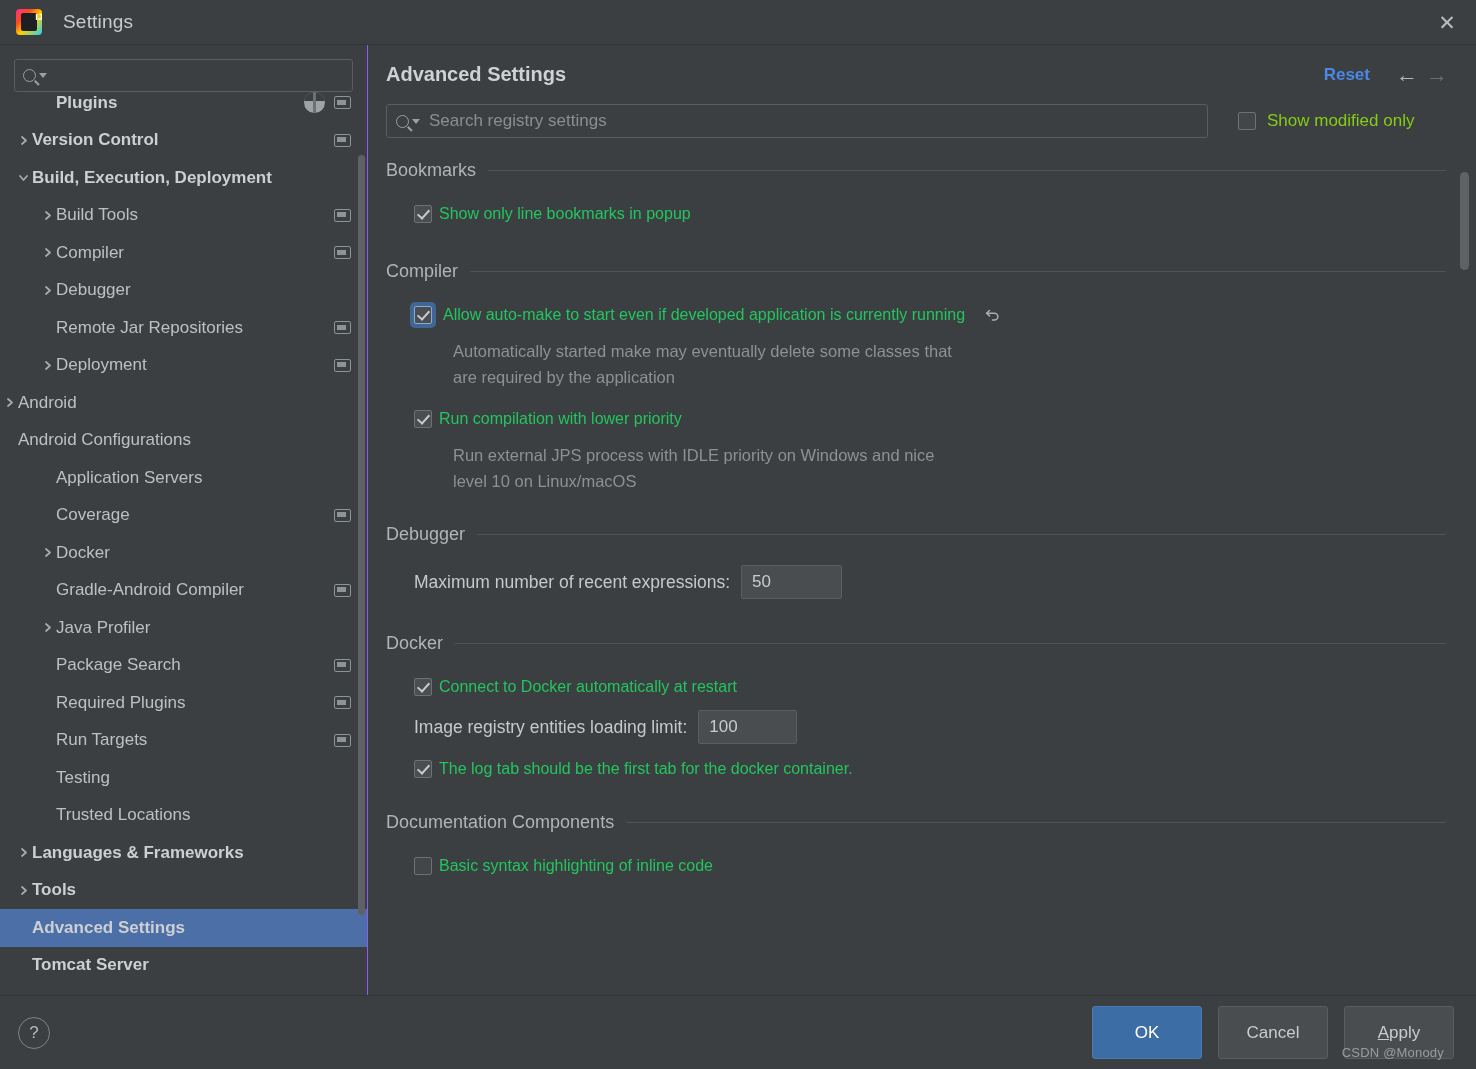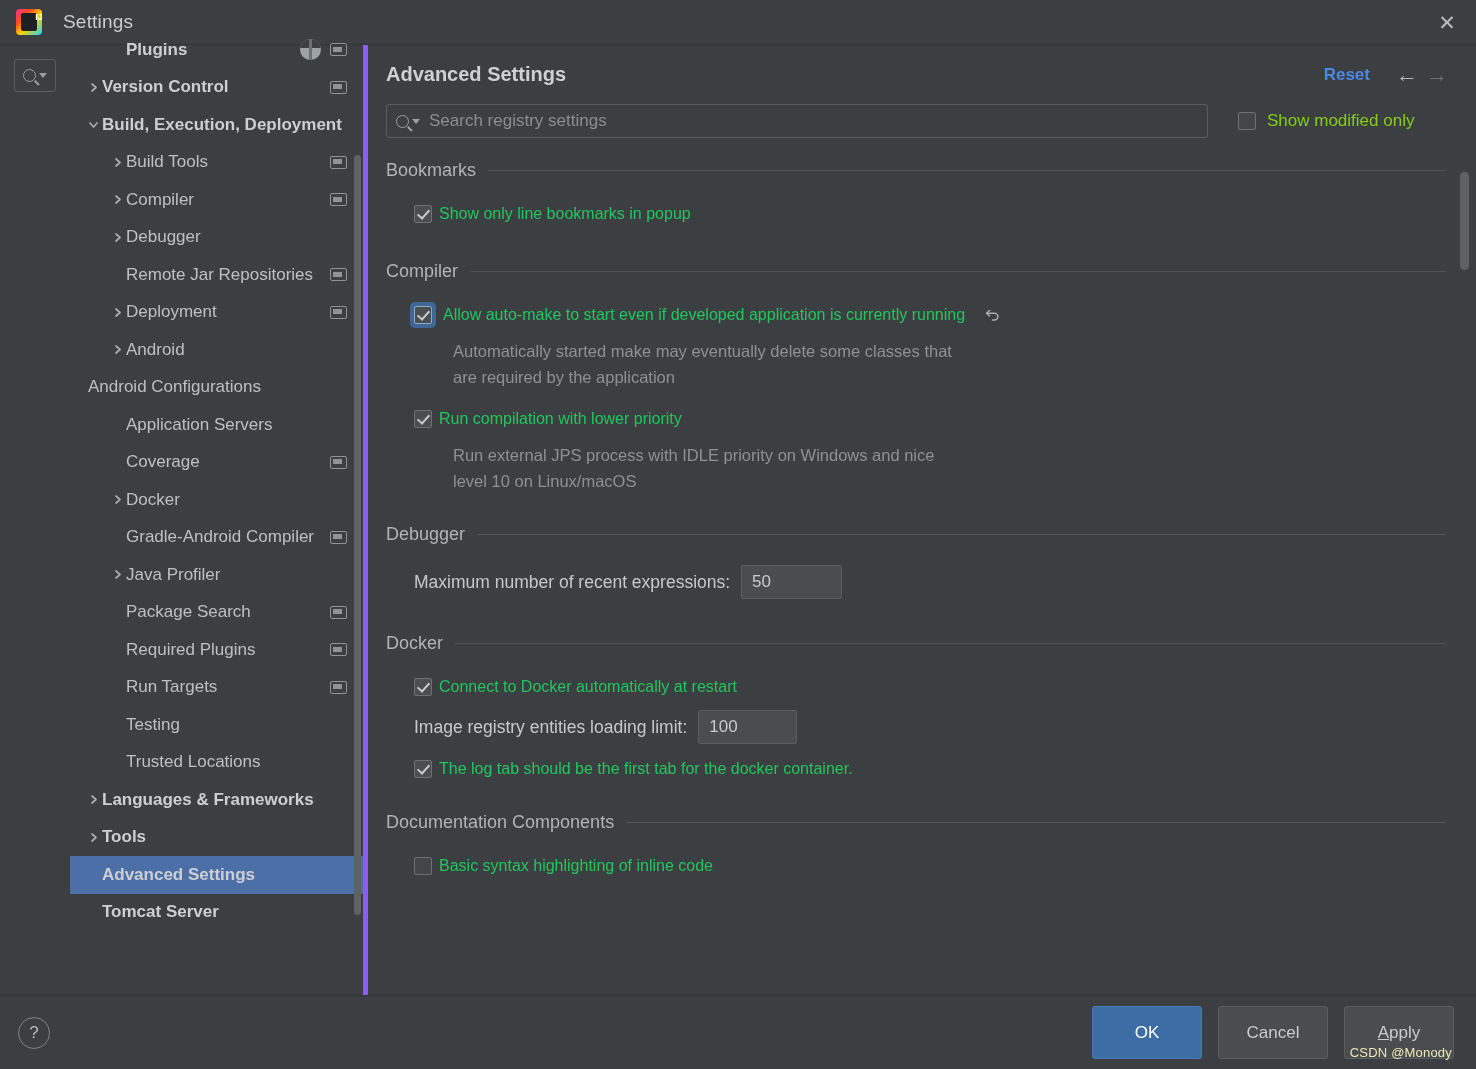--- a/index.html
+++ b/index.html
@@ -54,22 +54,22 @@
   }
 
   
   .body-area { flex: 1; display: flex; min-height: 0; position: relative; }
 
   
   .sidebar {
     width: 368px; min-width: 368px;
     background: #3c3f41;
     position: relative;
-    display: flex; flex-direction: row;
-    border-right: 5px solid #8b5cf6;
+    display: flex; flex-direction: column;
+    border-right: 1px solid #8b5cf6;
   }
   .search-wrap { padding: 14px 14px 6px 14px; }
   .search-box {
     height: 33px; border: 1px solid #5a5d5f; border-radius: 3px;
     background: #3c3f41; display: flex; align-items: center;
     padding: 0 8px;
   }
   .mag {
     width: 13px; height: 13px; border: 1.6px solid #9ba0a3;
     border-radius: 50%; position: relative; flex: 0 0 auto;
@@ -278,22 +278,22 @@
     font-size: 17px;
   }
   .btn.primary {
     background: #3c6ea5; border: 1px solid #4a7ab3; color: #ffffff;
   }
   .btn.normal {
     background: #4a4d4f; border: 1px solid #5b5e60; color: #c9ccce;
   }
   .btn .mnem { text-decoration: underline; }
   .watermark {
-    position: absolute; right: 24px; bottom: 9px;
-    color: #fef9c3; font-size: 13px; opacity: .9;
+    position: absolute; right: 32px; bottom: 9px;
+    color: #a3a3a3; font-size: 13px; opacity: .9;
     letter-spacing: .2px;
   }
 </style>
 </head>
 <body>
 
 <div class="window">
 
   <div class="titlebar">
     <div class="ij-logo">
@@ -369,21 +369,21 @@
           </div>
           <div class="tree-row" style="padding-left: 38px;">
             <span class="chev">
               <svg width="13" height="13" viewBox="0 0 13 13">
                 <path d="M5 3 L9 6.5 L5 10" fill="none" stroke="#a8acaf" stroke-width="1.7" stroke-linecap="round" stroke-linejoin="round"></path>
               </svg>
             </span>
             <span class="tree-label">Deployment</span>
             <span class="badge-proj"></span>
           </div>
-          <div class="tree-row" style="padding-left: 38px;">
+          <div class="tree-row" style="">
             <span class="chev">
               <svg width="13" height="13" viewBox="0 0 13 13">
                 <path d="M5 3 L9 6.5 L5 10" fill="none" stroke="#a8acaf" stroke-width="1.7" stroke-linecap="round" stroke-linejoin="round"></path>
               </svg>
             </span>
             <span class="tree-label">Android</span>
           </div>
           <div class="tree-row" style="">
             <span class="chev"></span>
             <span class="tree-label">Android Configurations</span>

